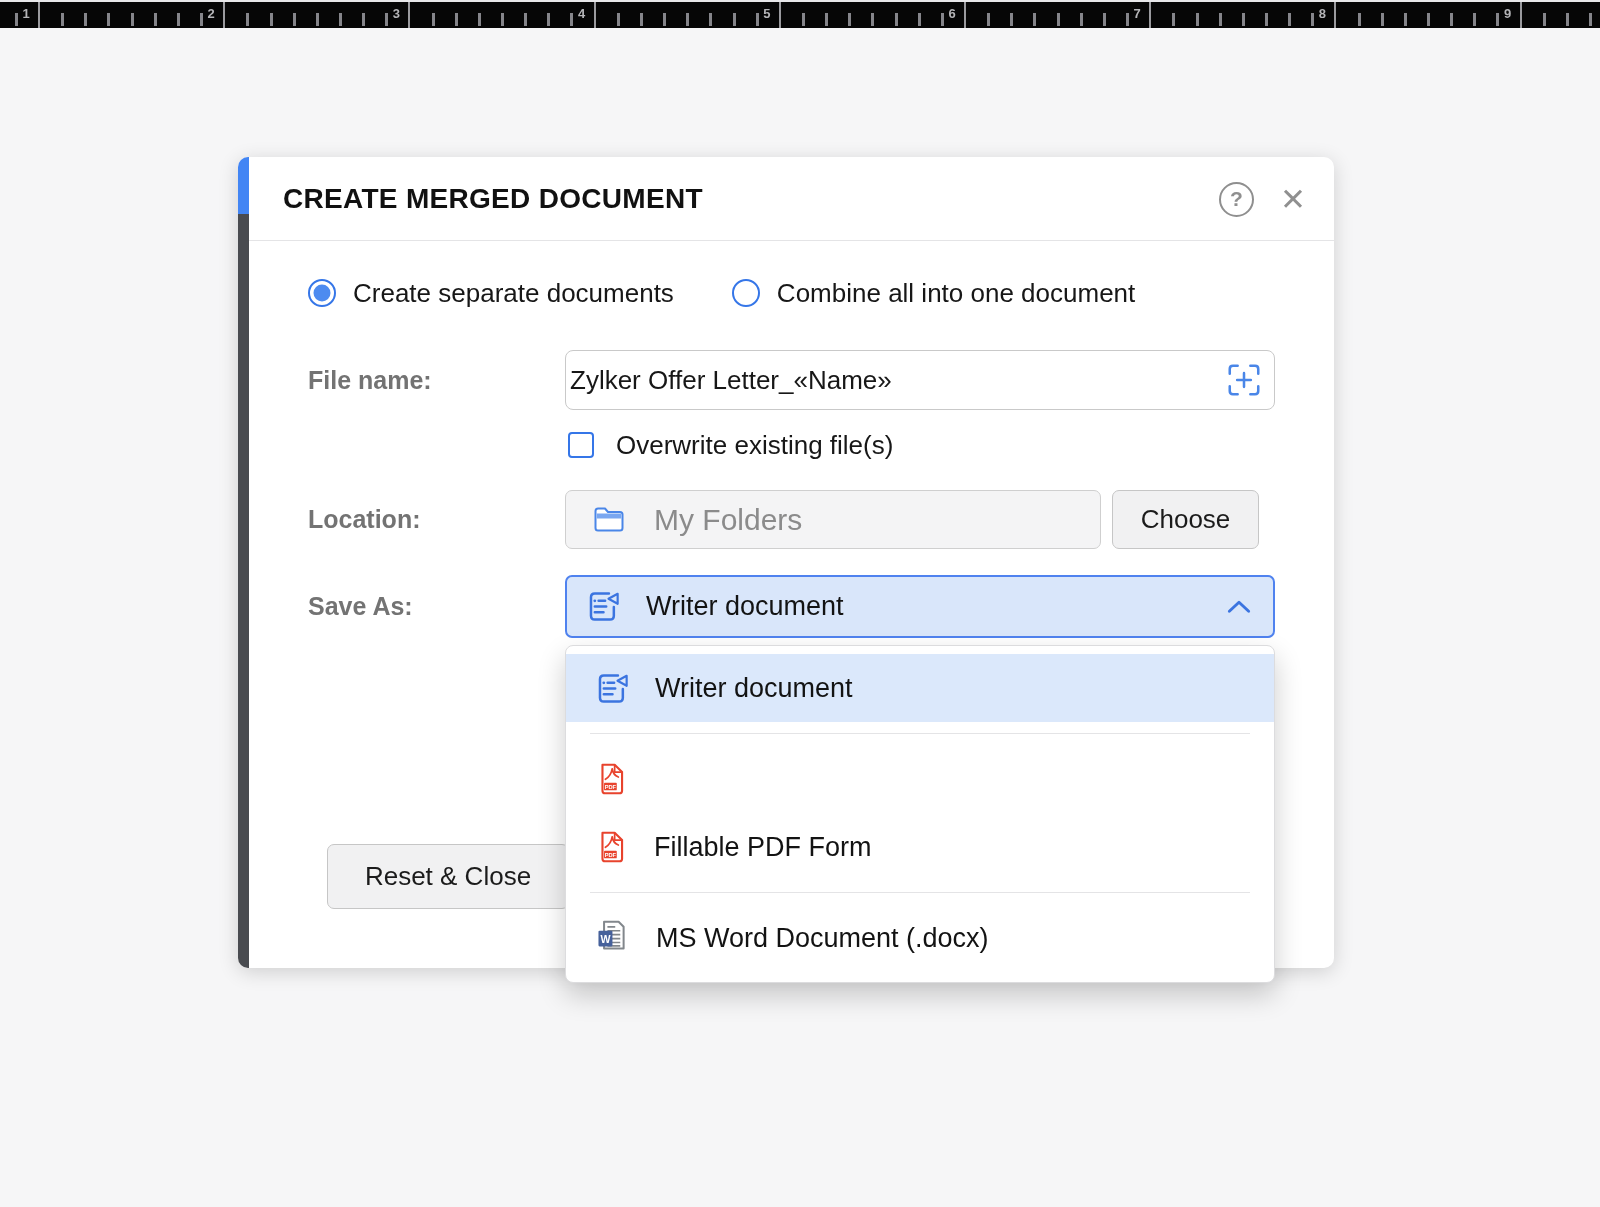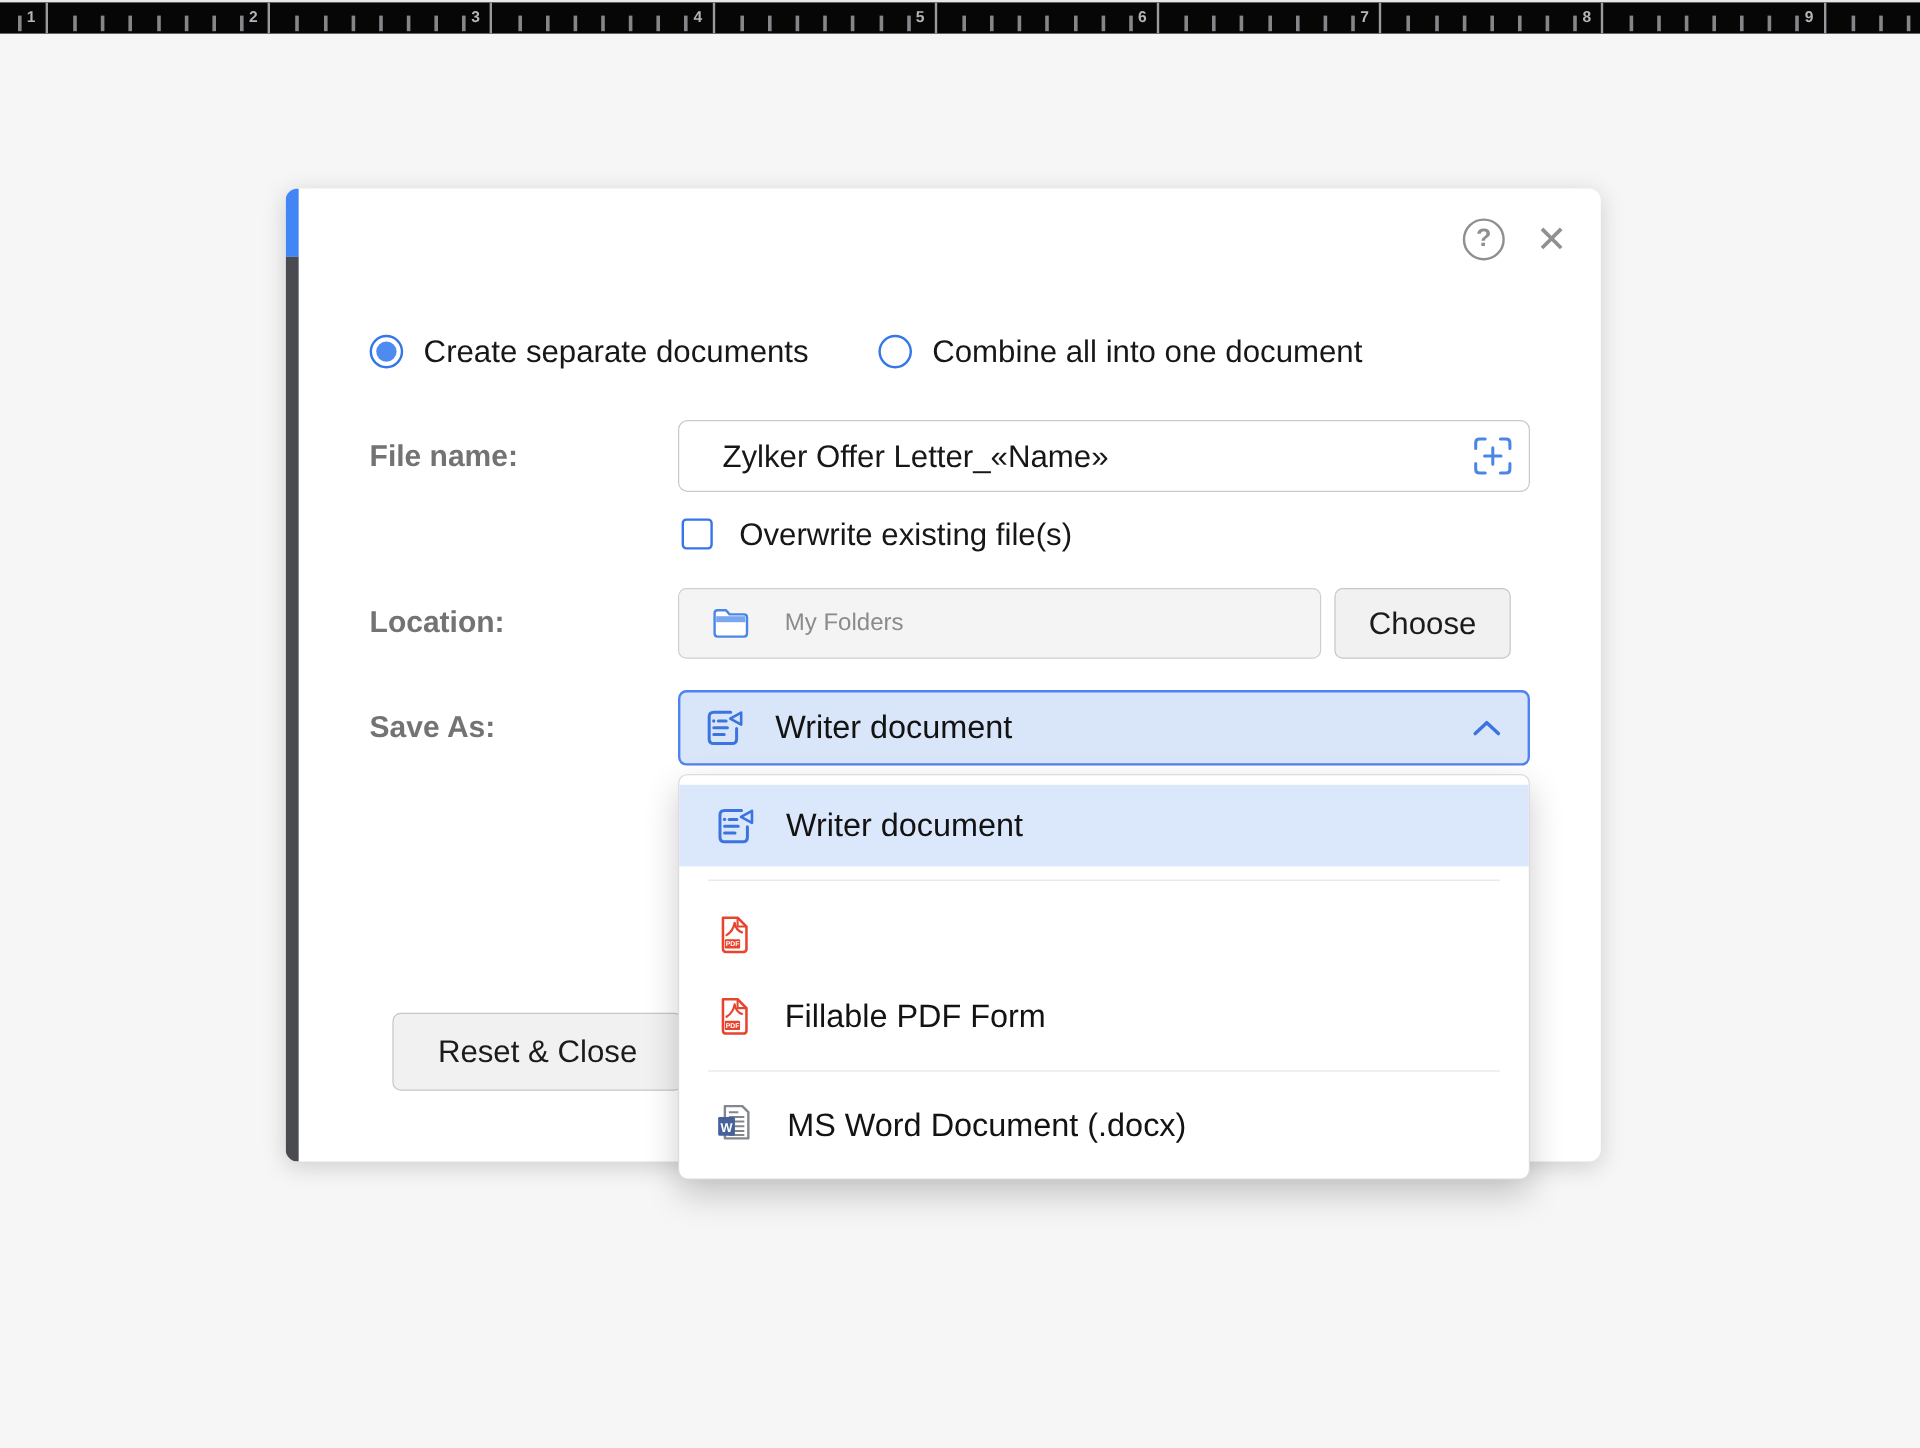--- a/index.html
+++ b/index.html
@@ -66,39 +66,39 @@
     width:28px; height:28px; border:2px solid #3576e8; border-radius:50%;
     background:#fff; position:relative; flex:0 0 auto;
   }
   .radio.selected::after {
     content:""; position:absolute; left:50%; top:50%; transform:translate(-50%,-50%);
     width:17px; height:17px; border-radius:50%; background:#4d8bf0;
   }
   .field-wrap { position:absolute; left:327px; top:193px; width:710px; height:60px; }
   .text-input {
     width:100%; height:100%; border:1px solid #c9c9c9; border-radius:8px;
-    font-family:inherit; font-size:26px; color:#171717; padding:0 60px 0 36px;
+    font-family:inherit; font-size:26px; color:#171717; padding:0 60px 0 4px;
     background:#fff; outline:none;
   }
   .insert-field-btn {
     position:absolute; right:12px; top:50%; transform:translateY(-50%);
     width:38px; height:38px; cursor:pointer; display:flex;
   }
   .check-row { position:absolute; left:330px; top:273px; height:30px; display:flex; align-items:center; }
   .checkbox {
     width:26px; height:26px; border:2px solid #3576e8; border-radius:4px;
     background:#fff; cursor:pointer; flex:0 0 auto;
   }
   .check-row .chk-label { margin-left:22px; font-size:26px; color:#171717; }
   .loc-field {
     position:absolute; left:327px; top:333px; width:536px; height:59px;
     background:#f4f4f5; border:1px solid #cfcfcf; border-radius:7px;
     display:flex; align-items:center; padding-left:26px; gap:28px; cursor:pointer;
   }
-  .loc-value { font-size:20px; color:#8b8b8b; }
+  .loc-value { font-size:30px; color:#8b8b8b; }
   .btn {
     background:#f1f1f2; border:1px solid #c6c6c6; border-radius:7px;
     font-family:inherit; font-size:26px; color:#1b1b1b; cursor:pointer;
   }
   .choose-btn { position:absolute; left:874px; top:333px; width:147px; height:59px; }
   .saveas-btn {
     position:absolute; left:327px; top:418px; width:710px; height:63px;
     background:#d9e6fa; border:2px solid #4f82ef; border-radius:7px;
     display:flex; align-items:center; padding:0 22px 0 18px; gap:24px; cursor:pointer;
   }
@@ -205,20 +205,23 @@
       <i class="rl-num" style="left: 1507.6px;">9</i>
     </div>
 </div>
 
 <div class="dialog">
   <div class="edge-strip">
     <div class="strip-blue"></div>
     <div class="strip-dark"></div>
   </div>
 
+  <div class="dlg-header">
+    <span class="dlg-title">CREATE MERGED DOCUMENT</span>
+  </div>
   <div class="hdr-icons">
     <div class="help-circle">
       <span>?</span>
     </div>
     <span class="close-x">✕</span>
   </div>
 
   <div class="radio-row">
     <div class="mode-option">
       <span class="radio selected"></span>

